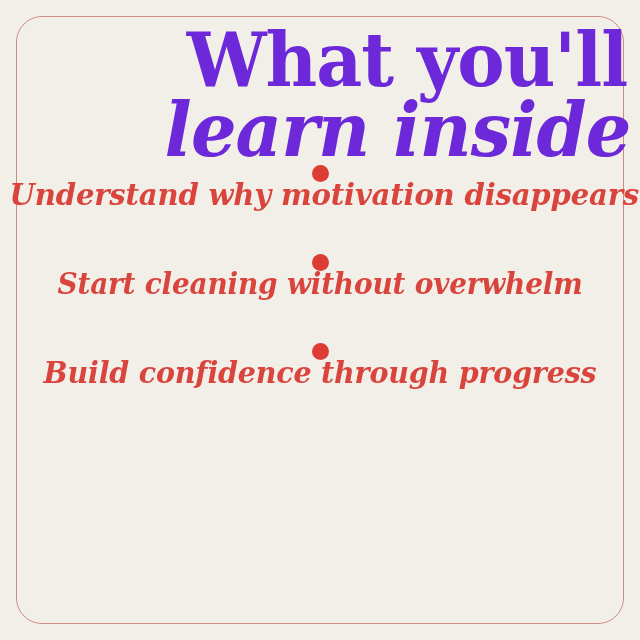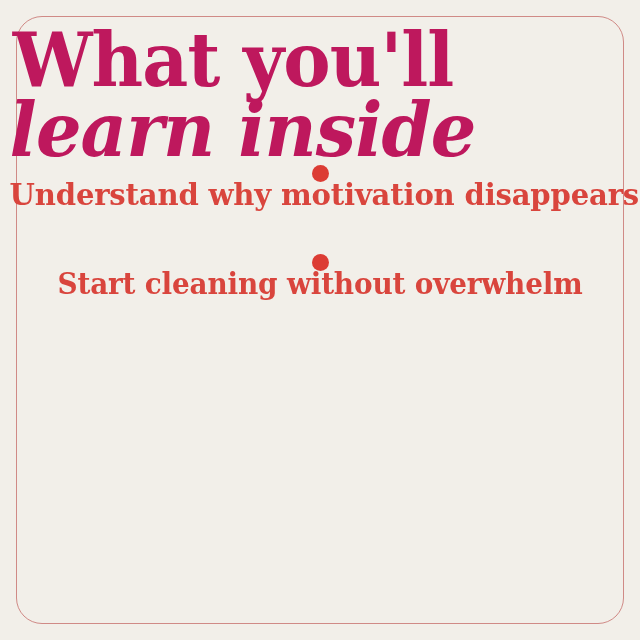--- a/index.html
+++ b/index.html
@@ -42,22 +42,22 @@
     width: 640px;
     height: 640px;
   }
 
   
   .title-block {
     position: absolute;
     left: 0;
     top: 26px;
     width: 640px;
-    text-align: left;
-    color: #be185d;
+    text-align: right;
+    color: #6d28d9;
     line-height: 0.92;
   }
   .title-line1 {
     display: block;
     font-family: "DejaVu Serif", "Liberation Serif", serif;
     font-weight: 700;
     font-size: 74px;
     letter-spacing: -1px;
     transform: scaleX(0.96);
     transform-origin: center;
@@ -75,20 +75,21 @@
     transform-origin: center;
     white-space: nowrap;
   }
 
   
   .list {
     position: absolute;
     left: 0;
     top: 163px;
     width: 514px;
+    font-style: italic;
   }
   .list-item {
     position: relative;
     width: 640px;
     height: 89px;
   }
   .dot {
     position: absolute;
     left: 50%;
     top: 2px;
@@ -139,18 +140,22 @@
         <span class="dot"></span>
         <div class="item-text">Understand why motivation disappears</div>
       </div>
 
       <div class="list-item item-2">
         <span class="dot"></span>
         <div class="item-text">Start cleaning without overwhelm</div>
       </div>
 
 
+      <div class="list-item item-4">
+        <span class="dot"></span>
+        <div class="item-text">Build confidence through progress</div>
+      </div>
 
 
     </div>
 
   </div>
 </div>
 
 </body></html>

